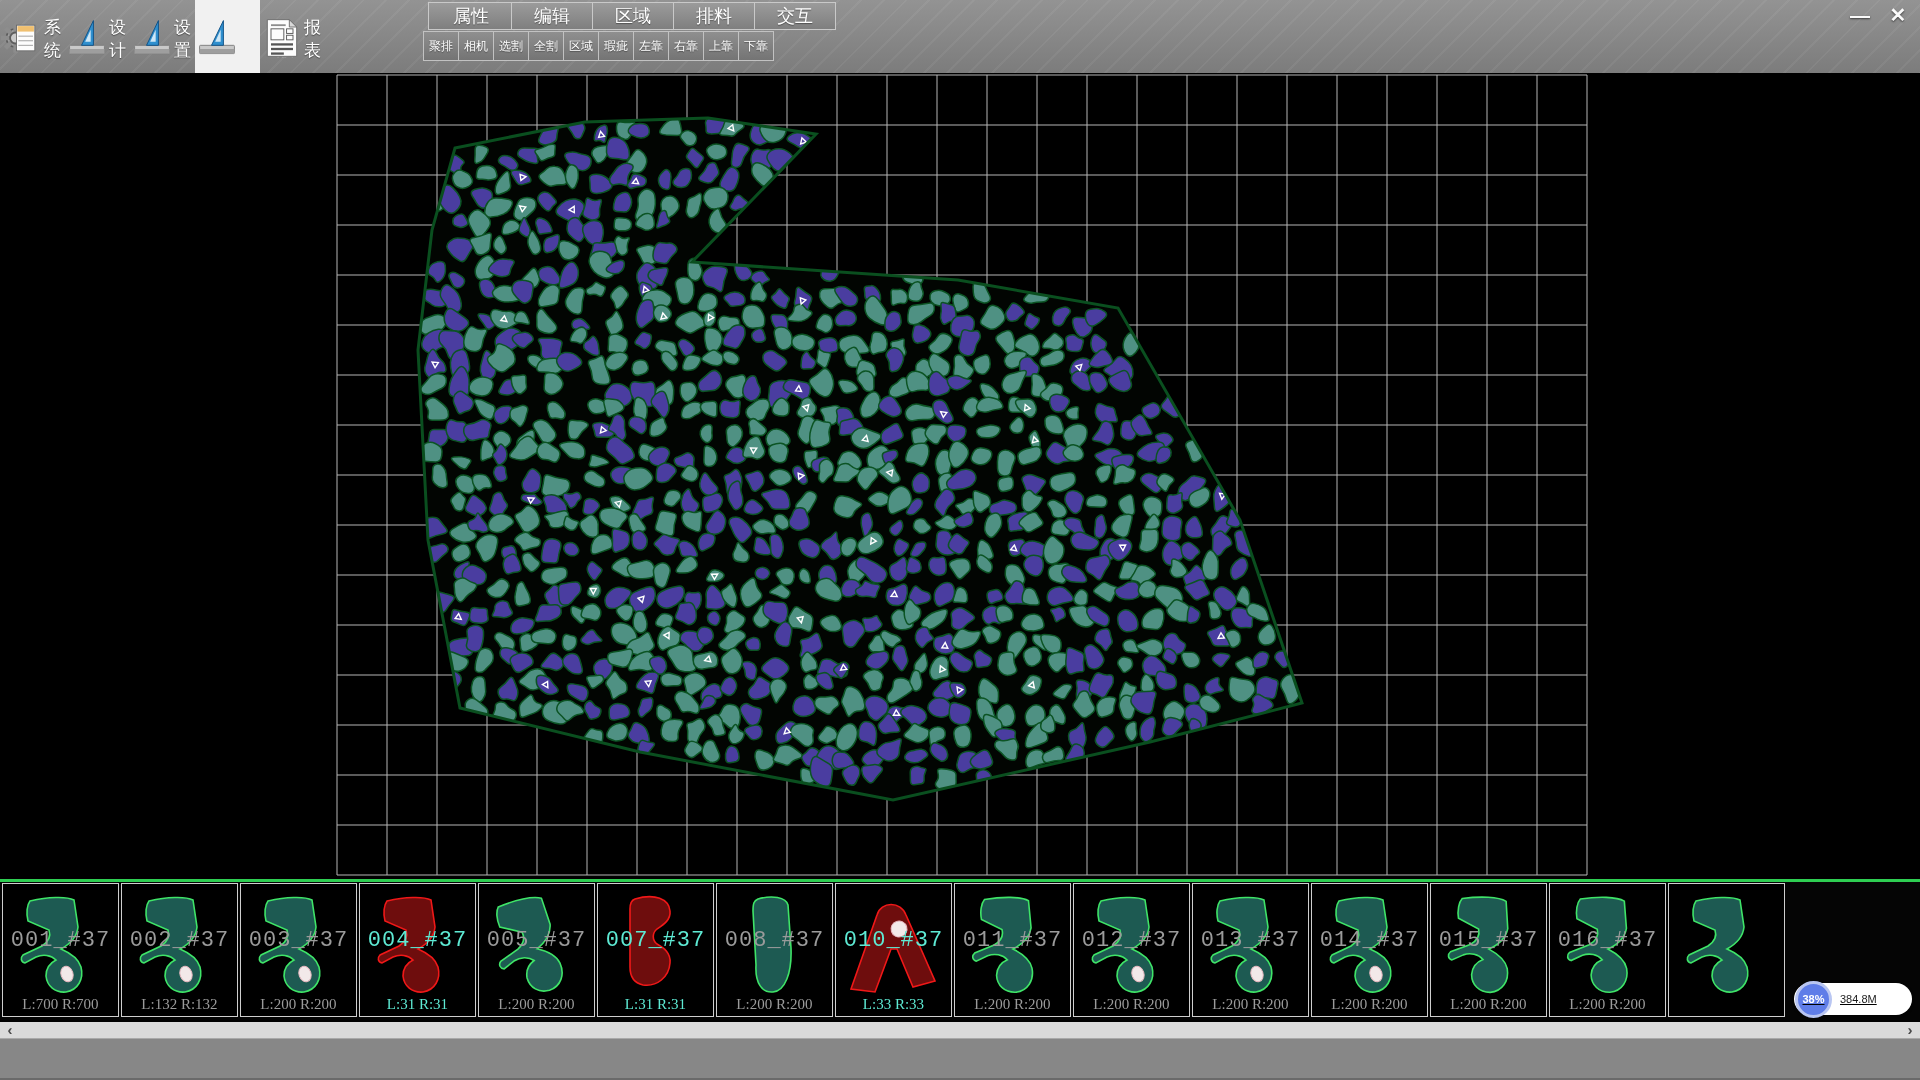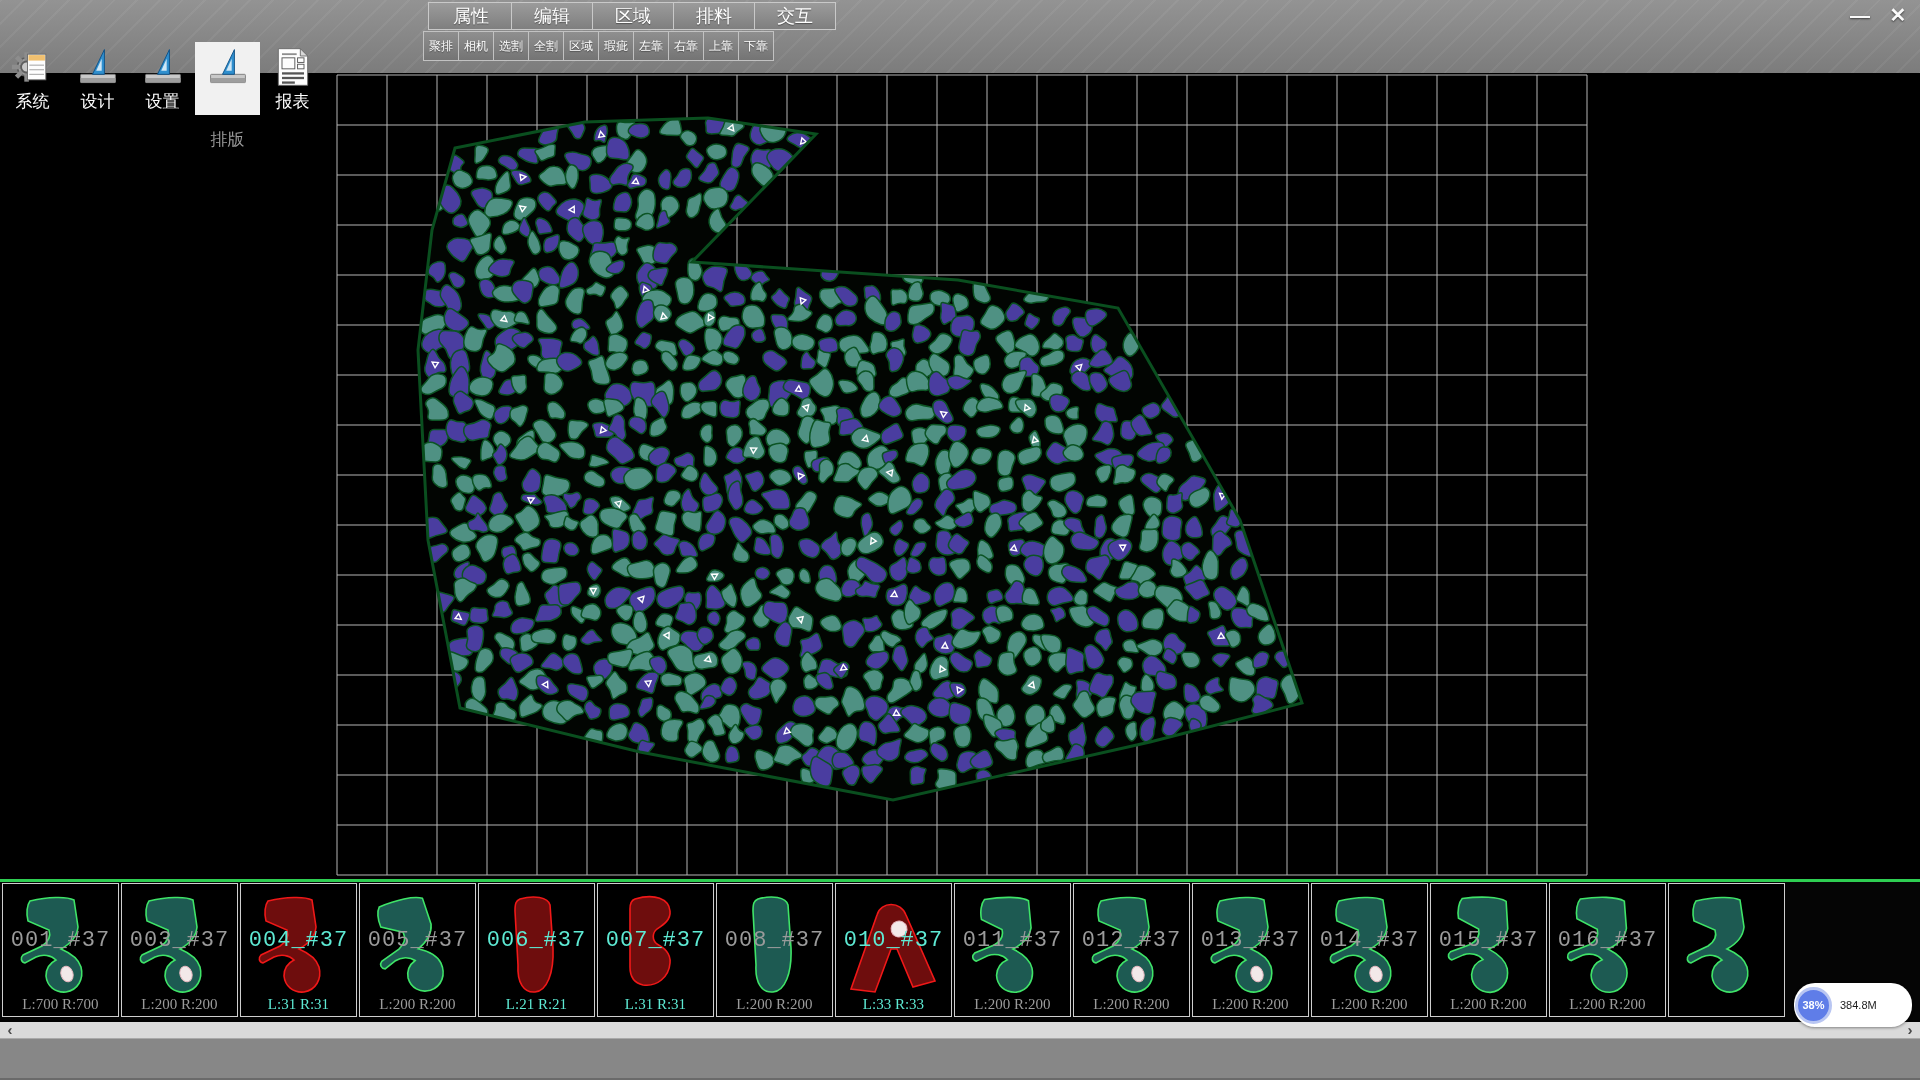--- a/index.html
+++ b/index.html
@@ -5,22 +5,22 @@
   html,body{margin:0;padding:0;background:#000;}
   #page{position:relative;width:1920px;height:1080px;overflow:hidden;
         font-family:"Liberation Sans",sans-serif;background:#000;}
 
   
   #header{position:absolute;left:0;top:0;width:1920px;height:73px;
           background:linear-gradient(#939393,#7c7c7c);}
   #header::after{content:"";position:absolute;inset:0;pointer-events:none;
           background:repeating-linear-gradient(135deg,rgba(255,255,255,.05) 0 2px,transparent 2px 16px);}
   #appbar{position:absolute;left:0;top:0;height:73px;display:flex;z-index:3;}
-  .appbtn{width:65px;height:73px;display:flex;flex-direction:column;align-items:center;
-          padding-top:3px;box-sizing:border-box;cursor:default;margin-top:42px;}
+  .appbtn{width:65px;height:73px;display:flex;flex-direction:row;align-items:center;
+          padding-top:3px;box-sizing:border-box;cursor:default;}
   .appbtn .ic{width:44px;height:44px;}
   .appbtn .lb{font-size:17px;color:#fff;text-shadow:0 1px 1px rgba(0,0,0,.45);margin-top:1px;}
   .appbtn.selected{background:#f1f1f1;gap:38px;}
   .appbtn.selected .lb{color:#9a9a9a;text-shadow:none;}
 
   #tabsrow{position:absolute;left:428px;top:2px;display:flex;z-index:3;}
   .tab{height:26px;line-height:26px;padding:0 22px;border:1px solid #c9c9c9;margin-left:-1px;
        background:linear-gradient(#9b9b9b,#7f7f7f);color:#fff;font-size:18px;
        text-shadow:0 1px 1px rgba(0,0,0,.4);}
   .tab:first-child{margin-left:0;padding-left:24px;}
@@ -45,23 +45,23 @@
          border:1px solid #cfcfcf;background:#000;}
   .thumb svg{position:absolute;left:4px;top:2px;}
   .tid{position:absolute;left:0;top:44px;width:100%;text-align:center;
        font-family:Liberation Mono, monospace;font-size:22px;letter-spacing:1px;}
   .tinfo{position:absolute;left:0;bottom:3px;width:100%;text-align:center;
        font-family:"Liberation Serif",serif;font-size:15px;}
   .tc-teal .tid,.tc-teal .tinfo{color:#9b9b9b;}
   .tc-red .tid,.tc-red .tinfo{color:#5eead4;}
 
   
-  #badge{position:absolute;right:8px;top:983px;height:44px;min-width:118px;background:#fff;
+  #badge{position:absolute;right:8px;top:983px;height:32px;min-width:118px;background:#fff;
          border-radius:21px;display:flex;align-items:center;z-index:6;
-         box-shadow:0 1px 3px rgba(0,0,0,.4);}
+         box-shadow:0 1px 3px rgba(0,0,0,.4);text-decoration:underline;}
   #badge .circ{width:37px;height:37px;border-radius:50%;background:#5f7de8;
          border:3px solid #b9c6f2;margin-left:1px;box-sizing:border-box;
          display:flex;align-items:center;justify-content:center;
          color:#fff;font-size:11px;font-weight:bold;}
   #badge .mem{color:#1c1c1c;font-size:11px;margin:0 14px 0 8px;}
 
   
   #hscroll{position:absolute;left:0;top:1022px;width:1920px;height:16px;background:#dadada;}
   .sarrow{position:absolute;top:0;width:16px;height:16px;color:#4a4a4a;font-size:15px;
           font-weight:bold;text-align:center;line-height:15px;}
@@ -1051,49 +1051,50 @@
      <div class="tid">001_#37</div>
      <div class="tinfo">L:700 R:700</div>
       </div>
       <div class="thumb tc-teal">
         <svg width="106" height="124" viewBox="-3 -4 106 118">
        <g transform="rotate(0 50 55)">
          <path d="M20,8 C38,4 56,3 64,7 L68,34 C67,44 60,51 51,56 C58,59 68,64 71,74 C74,86 68,97 56,99 C45,100 37,93 36,83 C36,76 40,70 46,67 C41,62 33,61 26,64 L15,70 C11,69 10,65 13,62 L32,53 C38,49 41,43 39,37 L18,28 C16,20 17,12 20,8 Z" fill="#1d5a52" stroke="#3fe468" stroke-width="1.6"></path>
             <ellipse cx="57" cy="81" rx="6" ry="8" fill="#f2e9e9" stroke="#e8b8c0" transform="rotate(-18 57 81)"></ellipse>
        </g>
      </svg>
+     <div class="tid">002_#37</div>
+     <div class="tinfo">L:132 R:132</div>
+      </div>
+      <div class="thumb tc-teal">
+        <svg width="106" height="124" viewBox="-3 -4 106 118">
+       <g transform="rotate(0 50 55)">
+         <path d="M20,8 C38,4 56,3 64,7 L68,34 C67,44 60,51 51,56 C58,59 68,64 71,74 C74,86 68,97 56,99 C45,100 37,93 36,83 C36,76 40,70 46,67 C41,62 33,61 26,64 L15,70 C11,69 10,65 13,62 L32,53 C38,49 41,43 39,37 L18,28 C16,20 17,12 20,8 Z" fill="#1d5a52" stroke="#3fe468" stroke-width="1.6"></path>
+            <ellipse cx="57" cy="81" rx="6" ry="8" fill="#f2e9e9" stroke="#e8b8c0" transform="rotate(-18 57 81)"></ellipse>
+       </g>
+     </svg>
      <div class="tid">003_#37</div>
      <div class="tinfo">L:200 R:200</div>
       </div>
       <div class="thumb tc-red">
         <svg width="106" height="124" viewBox="-3 -4 106 118">
        <g transform="rotate(0 50 55)">
          <path d="M20,8 C38,4 56,3 64,7 L68,34 C67,44 60,51 51,56 C58,59 68,64 71,74 C74,86 68,97 56,99 C45,100 37,93 36,83 C36,76 40,70 46,67 C41,62 33,61 26,64 L15,70 C11,69 10,65 13,62 L32,53 C38,49 41,43 39,37 L18,28 C16,20 17,12 20,8 Z" fill="#6e0d0d" stroke="#f01818" stroke-width="1.6"></path>
        </g>
      </svg>
      <div class="tid">004_#37</div>
      <div class="tinfo">L:31 R:31</div>
       </div>
       <div class="thumb tc-teal">
         <svg width="106" height="124" viewBox="-3 -4 106 118">
        <g transform="rotate(-10 50 55)">
          <path d="M20,8 C38,4 56,3 64,7 L68,34 C67,44 60,51 51,56 C58,59 68,64 71,74 C74,86 68,97 56,99 C45,100 37,93 36,83 C36,76 40,70 46,67 C41,62 33,61 26,64 L15,70 C11,69 10,65 13,62 L32,53 C38,49 41,43 39,37 L18,28 C16,20 17,12 20,8 Z" fill="#1d5a52" stroke="#3fe468" stroke-width="1.6"></path>
        </g>
      </svg>
      <div class="tid">005_#37</div>
      <div class="tinfo">L:200 R:200</div>
-      </div>
-      <div class="thumb tc-red">
-        <svg width="106" height="124" viewBox="-3 -4 106 118">
-       <g transform="rotate(0 50 55)">
-         <path d="M34,6 C48,2 62,4 64,12 L67,55 C68,80 61,98 49,99 C38,100 31,90 32,72 L29,18 C29,10 30,8 34,6 Z" fill="#6e0d0d" stroke="#f01818" stroke-width="1.6"></path>
-       </g>
-     </svg>
-     <div class="tid">006_#37</div>
-     <div class="tinfo">L:21 R:21</div>
       </div>
       <div class="thumb tc-red">
         <svg width="106" height="124" viewBox="-3 -4 106 118">
        <g transform="rotate(0 50 55)">
          <path d="M30,6 C50,0 64,6 65,18 C66,27 58,32 52,36 C47,40 47,47 52,51 C59,55 66,60 65,70 C64,84 52,94 38,92 C29,90 25,83 25,74 L25,16 C25,10 27,7 30,6 Z" fill="#6e0d0d" stroke="#f01818" stroke-width="1.6"></path>
        </g>
      </svg>
      <div class="tid">007_#37</div>
      <div class="tinfo">L:31 R:31</div>
       </div>

